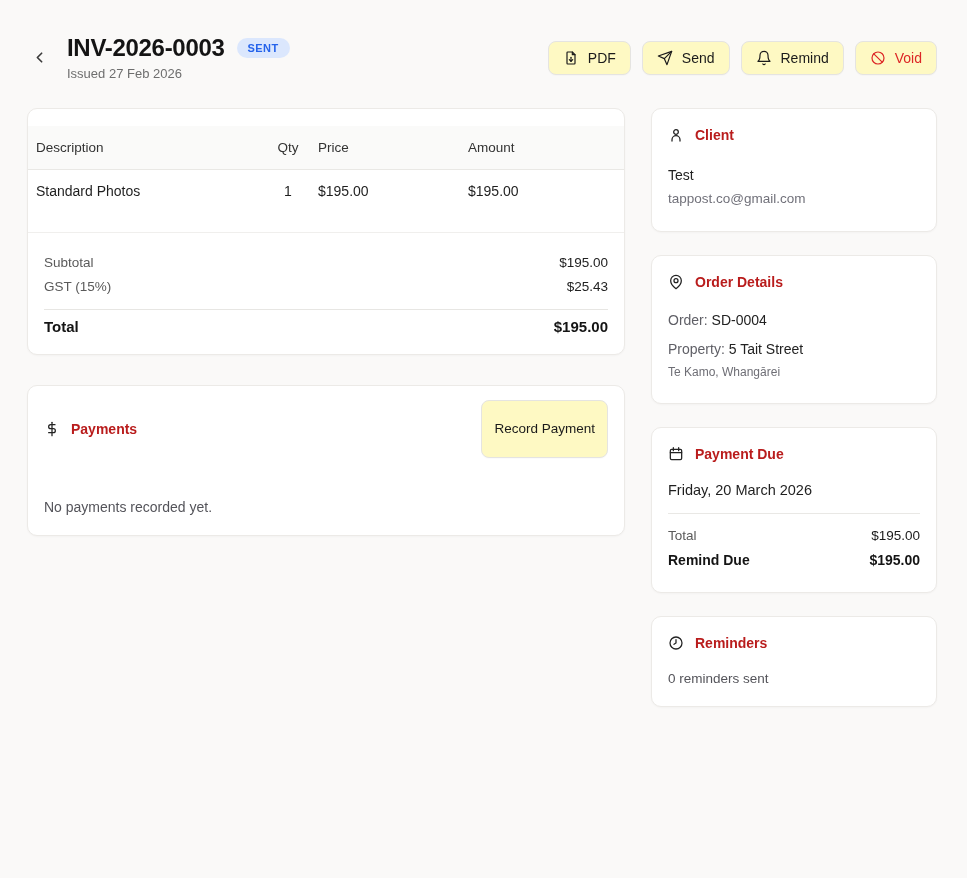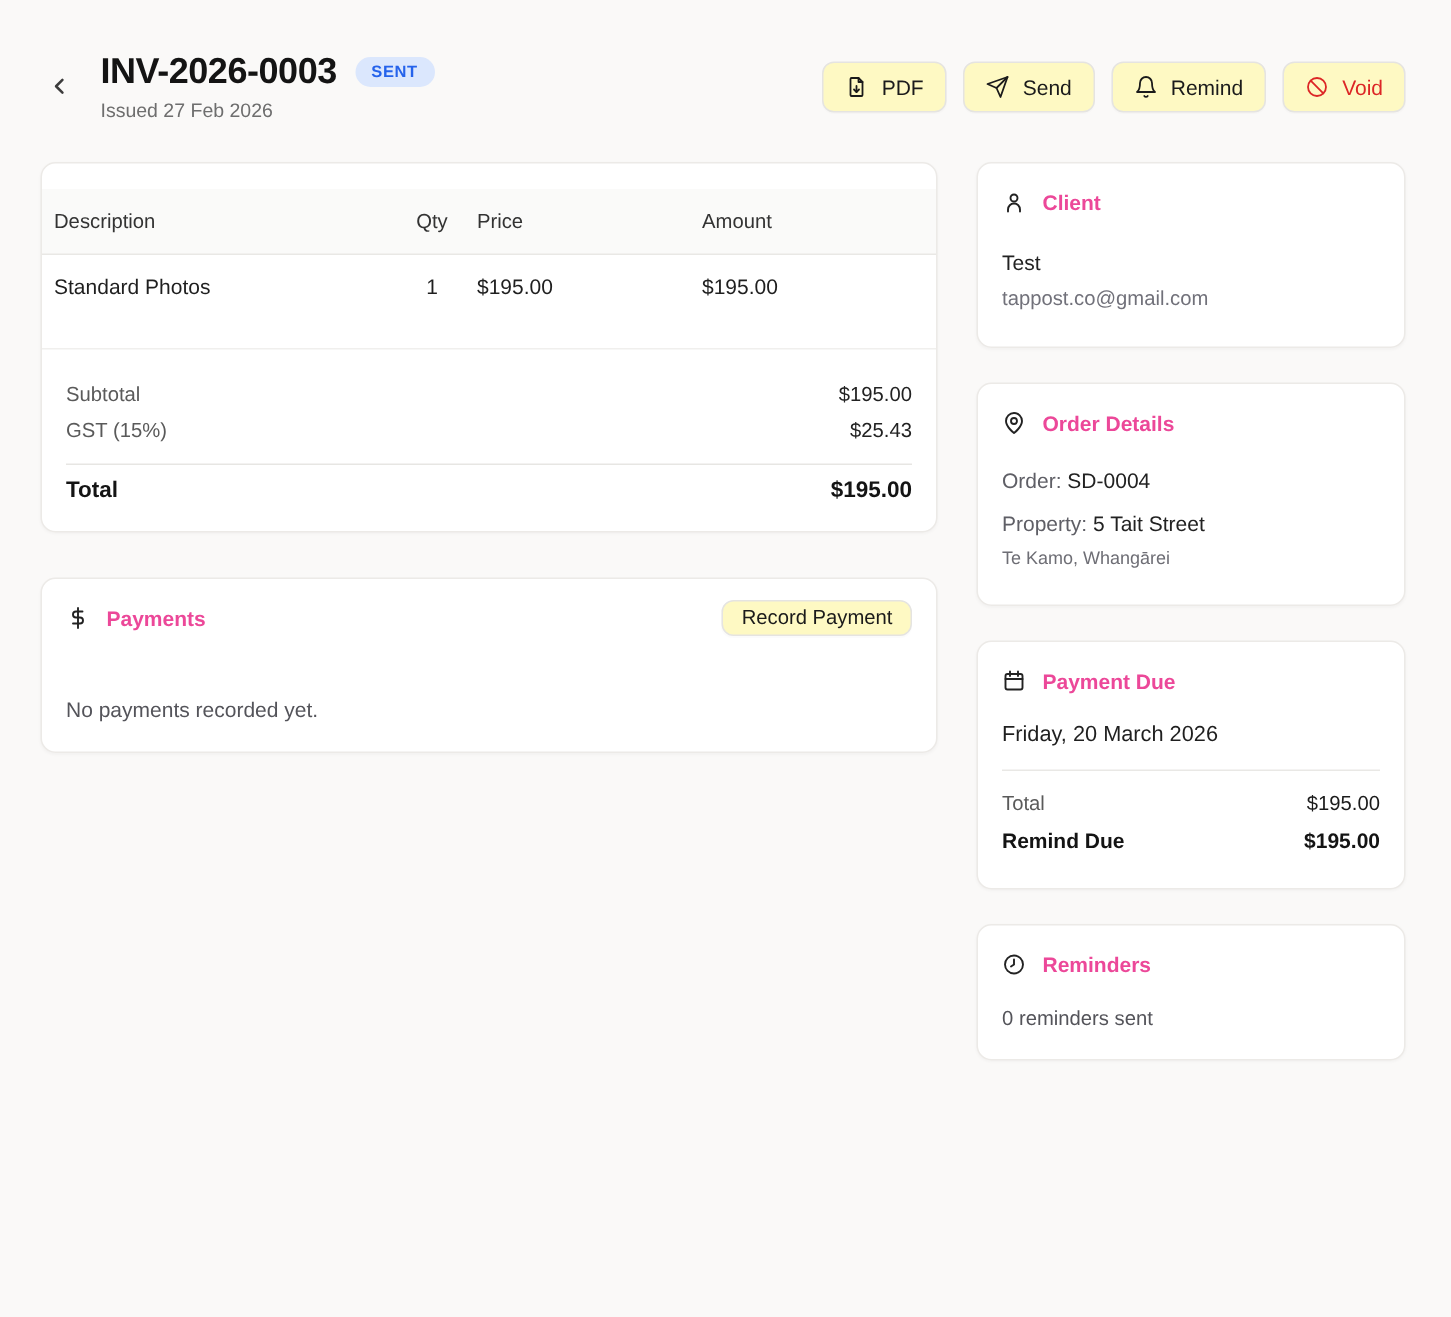--- a/index.html
+++ b/index.html
@@ -52,23 +52,23 @@
   .li-totals{padding:18px 16px 19px 16px;}
   .t-row{display:flex;justify-content:space-between;font-size:13.5px;line-height:24px;}
   .t-label{color:#5a5a5a;}
   .t-value{color:#222;}
   .t-divider{border-top:1px solid #e7e6e3;margin:10px 0 8px;}
   .t-total{display:flex;justify-content:space-between;font-size:15px;font-weight:700;color:#141414;}
 
   
   .pay-card{padding:14px 16px 20px;}
   .pay-header{display:flex;justify-content:space-between;align-items:center;}
-  .card-title{display:flex;align-items:flex-start;gap:11px;font-size:14px;font-weight:700;color:#ec4899;}
+  .card-title{display:flex;align-items:flex-start;gap:11px;font-size:14px;font-weight:700;color:#b91c1c;}
   .card-title svg{color:#222;}
-  .btn.small{padding:2px 12px;font-size:13.5px;}
+  .btn.small{padding:19px 12px;font-size:13.5px;}
   .pay-empty{margin-top:41px;color:#54545a;font-size:14px;}
 
   
   .side-card{padding:18px 16px 20px;}
   .side-body{margin-top:20px;}
   .client-name{font-size:14px;color:#222;line-height:24px;}
   .client-email{font-size:13.5px;color:#71717a;line-height:24px;}
   .od-line{font-size:14px;color:#222;line-height:21px;}
   .od-label{color:#5f5f66;}
   .od-line + .od-line{margin-top:8px;}

